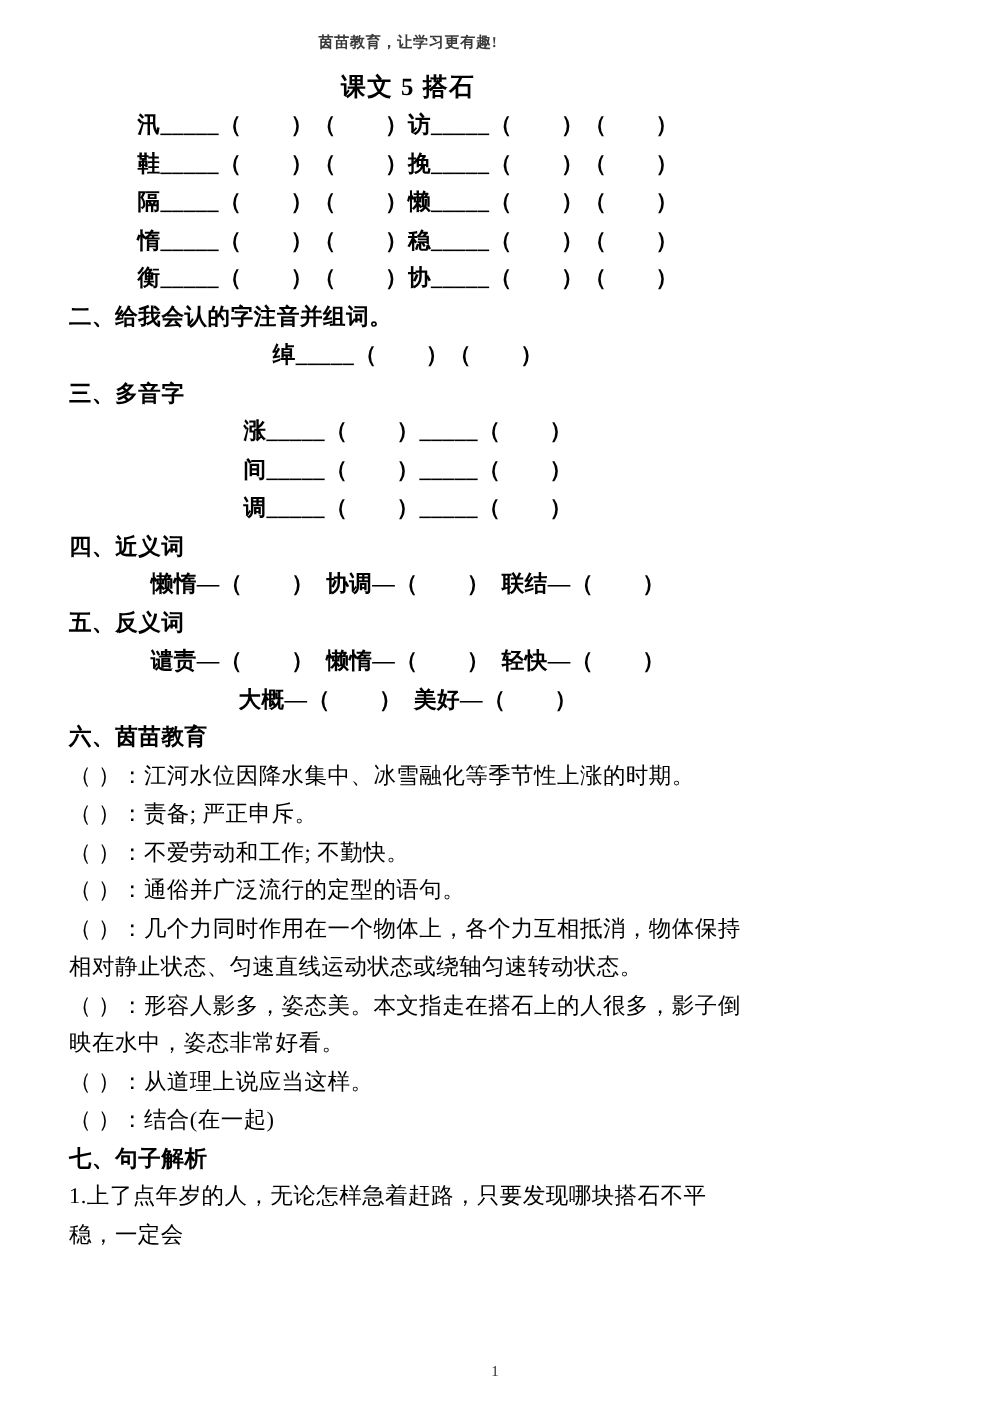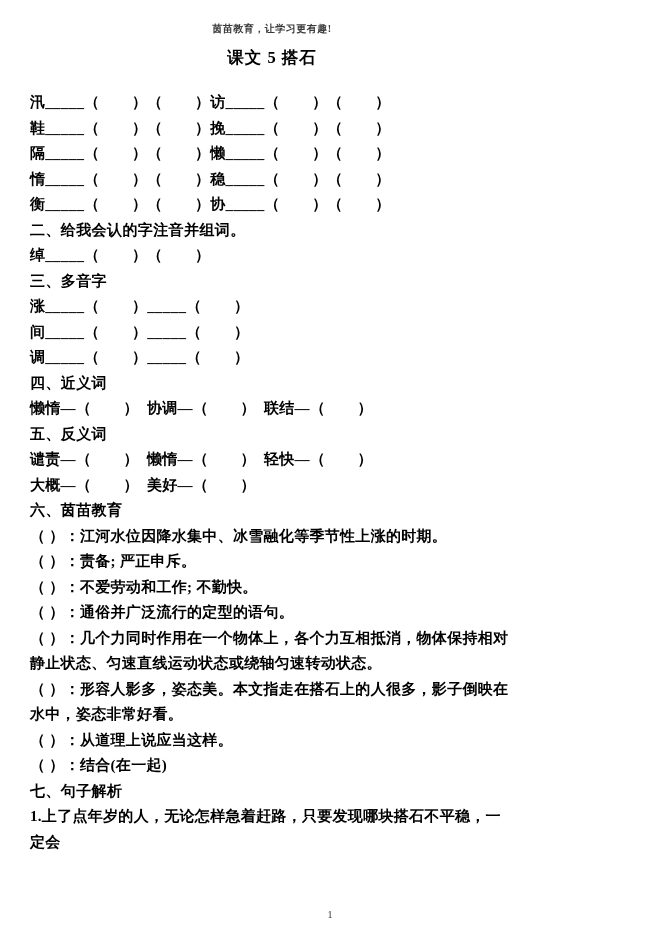--- a/index.html
+++ b/index.html
@@ -13,57 +13,58 @@
     font-family: "Liberation Serif", "DejaVu Serif", serif;
     color: #000000;
     position: relative;
     overflow: hidden;
   }
   .page {
     width: 544px;
     height: 934px;
     position: relative;
     box-sizing: border-box;
-    padding: 0 30px;
+    padding: 0 46px;
   }
   .watermark {
     text-align: center;
     font-size: 10px;
     font-weight: bold;
     color: #3a3a3a;
     letter-spacing: 0.5px;
     padding-top: 22px;
     line-height: 14px;
   }
   .doc-title {
     text-align: center;
     font-size: 16.5px;
     font-weight: bold;
     letter-spacing: 1px;
     margin-top: 12px;
-    margin-bottom: 22px;
+    margin-bottom: 4px;
     line-height: 20px;
   }
   .section-head {
     font-size: 15px;
     font-weight: bold;
     line-height: 25.5px;
     letter-spacing: 0.4px;
     white-space: pre;
   }
   .row {
     font-size: 15px;
     font-weight: bold;
     line-height: 25.5px;
     letter-spacing: 0.3px;
     white-space: pre;
+    text-align: center;
   }
   .row-wrap {
     font-size: 15px;
-    font-weight: bold;
+    font-weight: normal;
     line-height: 25.5px;
     letter-spacing: 0.3px;
   }
   .page-number {
     position: absolute;
     bottom: 14px;
     left: 0;
     width: 660px;
     text-align: center;
     font-size: 10px;

